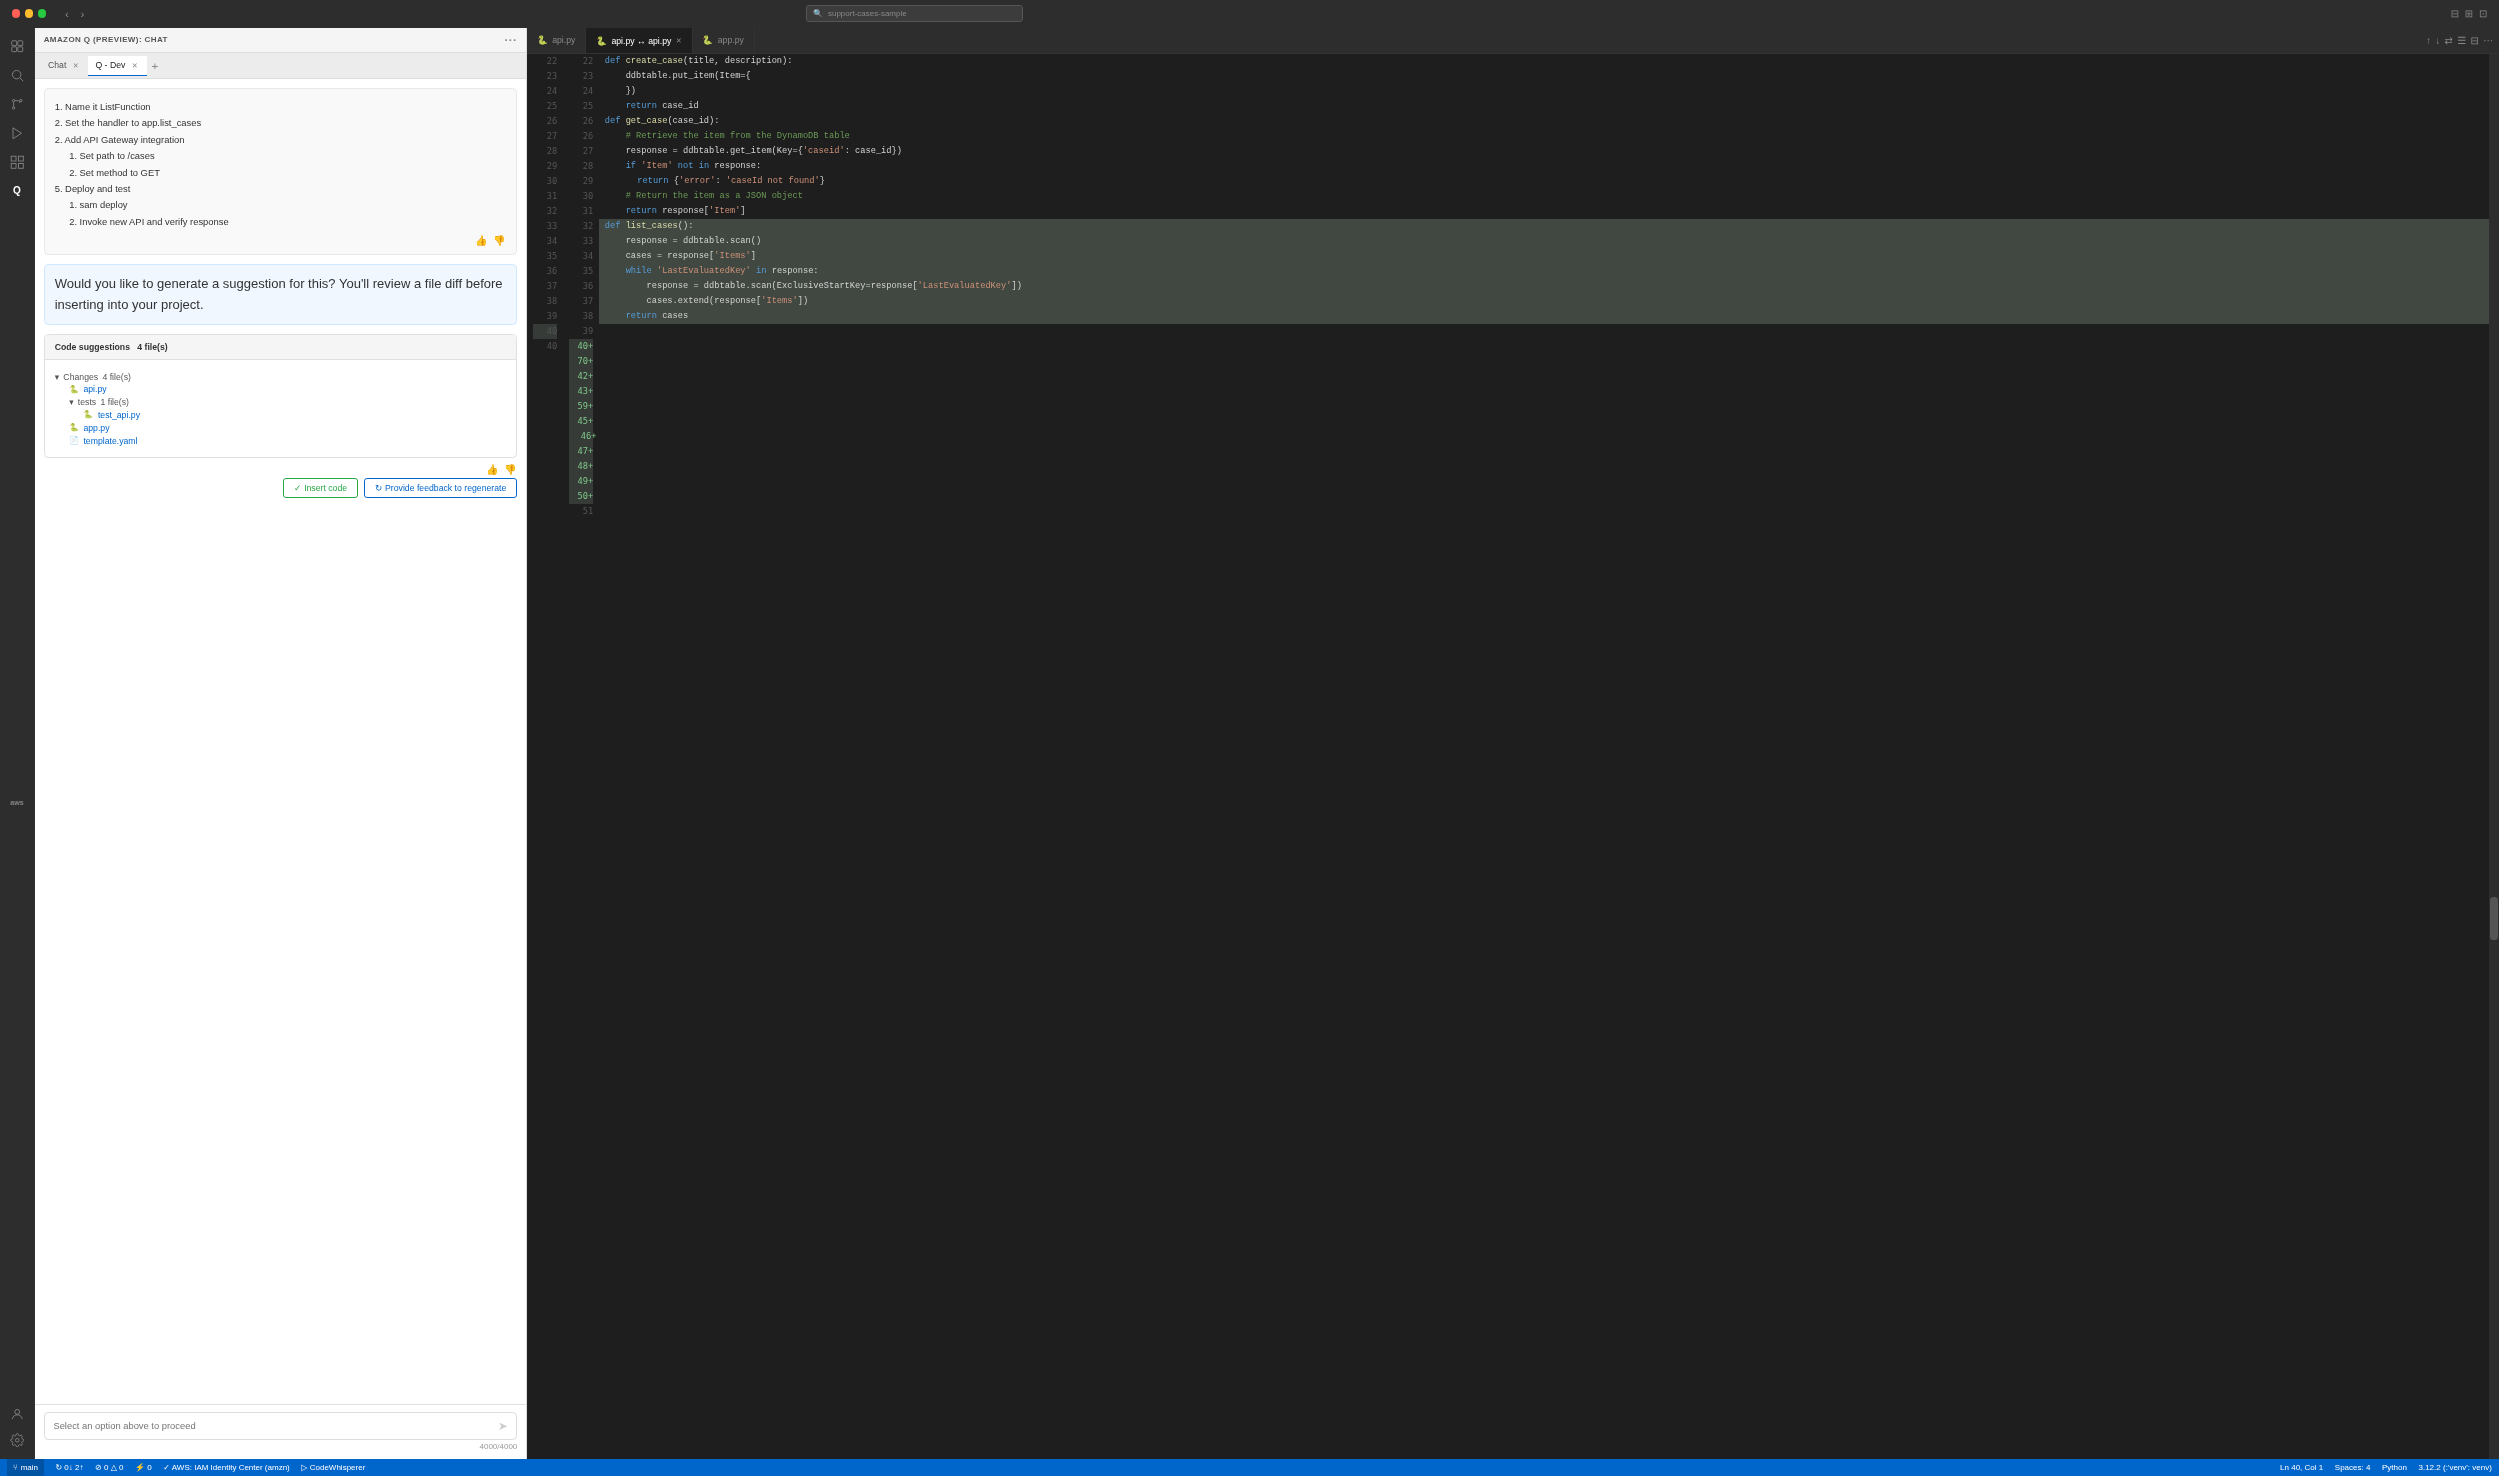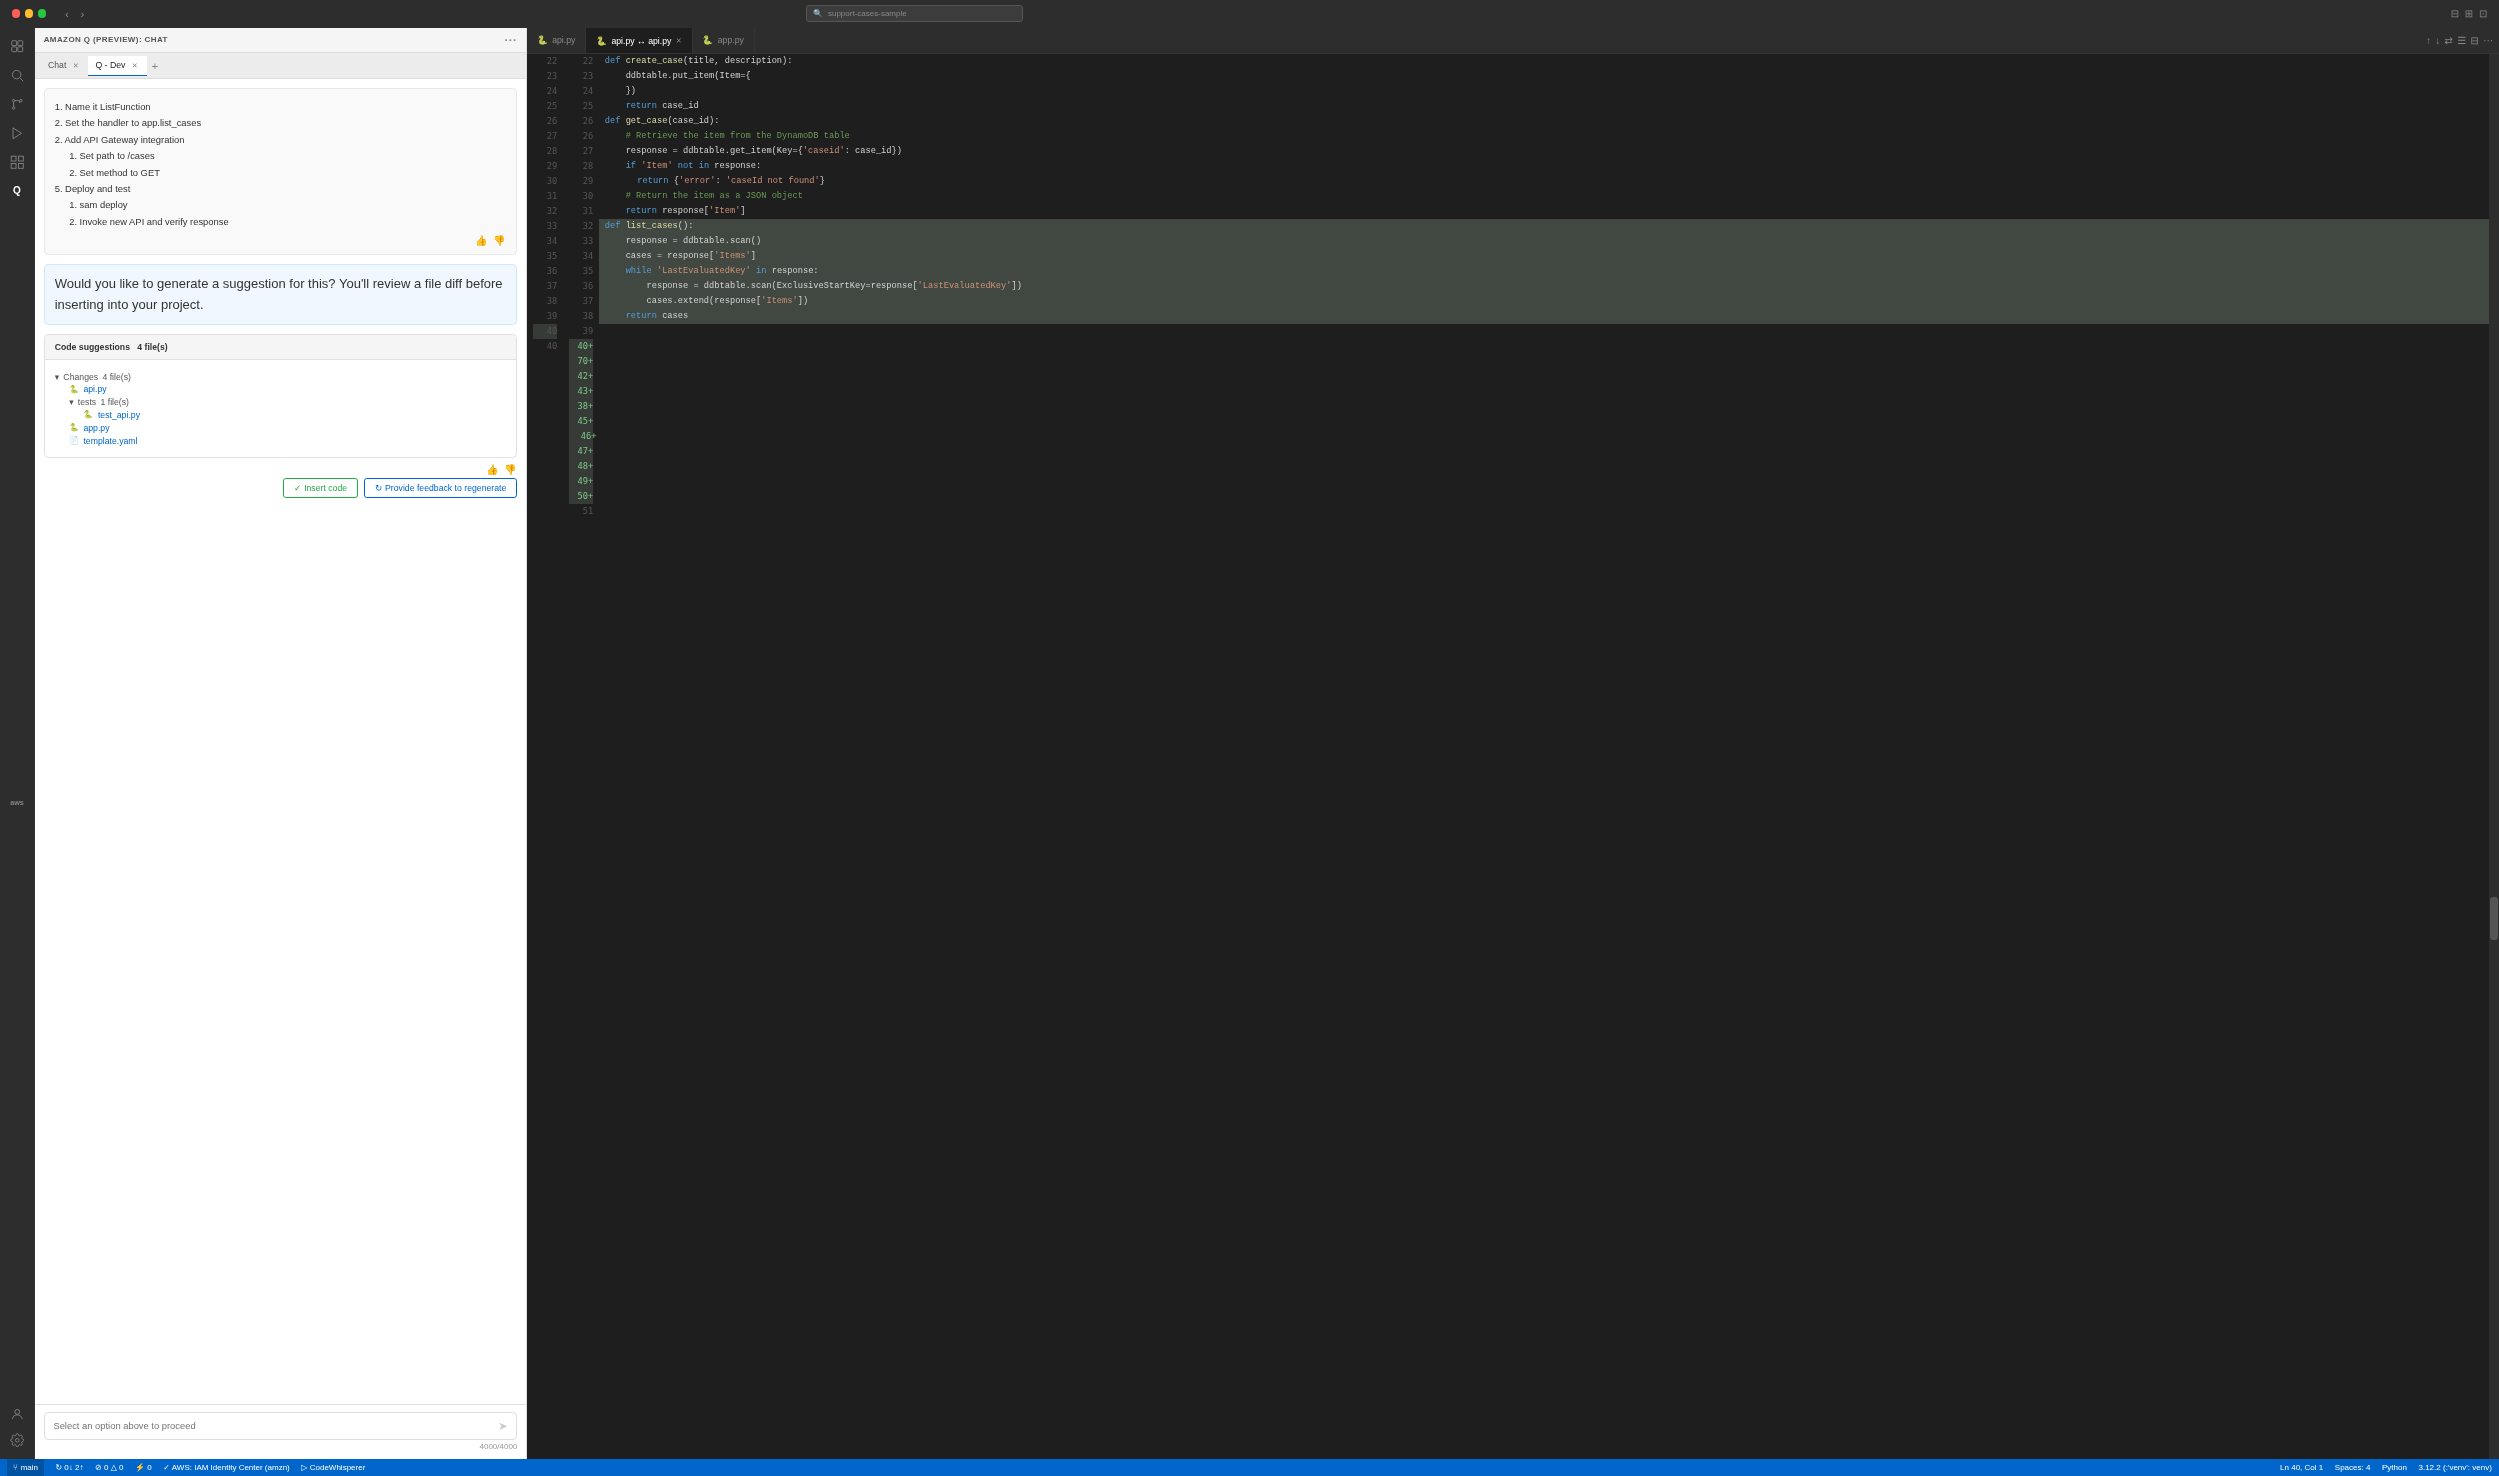--- a/index.html
+++ b/index.html
@@ -386,21 +386,21 @@
           <div>34</div>
           <div>35</div>
           <div>36</div>
         <div>37</div>
           <div>38</div>
           <div>39</div>
         <div style="background:#d4f4da22; color:#7ec88a;">40+</div>
         <div style="background:#d4f4da22; color:#7ec88a;">70+</div>
         <div style="background:#d4f4da22; color:#7ec88a;">42+</div>
         <div style="background:#d4f4da22; color:#7ec88a;">43+</div>
-        <div style="background:#d4f4da22; color:#7ec88a;">38+</div>
+        <div style="background:#d4f4da22; color:#7ec88a;">59+</div>
         <div style="background:#d4f4da22; color:#7ec88a;">45+</div>
         <div style="background:#d4f4da22; color:#7ec88a;padding-left:12px;">46+</div>
         <div style="background:#d4f4da22; color:#7ec88a;">47+</div>
         <div style="background:#d4f4da22; color:#7ec88a;">48+</div>
         <div style="background:#d4f4da22; color:#7ec88a;">49+</div>
         <div style="background:#d4f4da22; color:#7ec88a;">50+</div>
         <div>51</div>
       </div>
 
       <div class="code-area">

